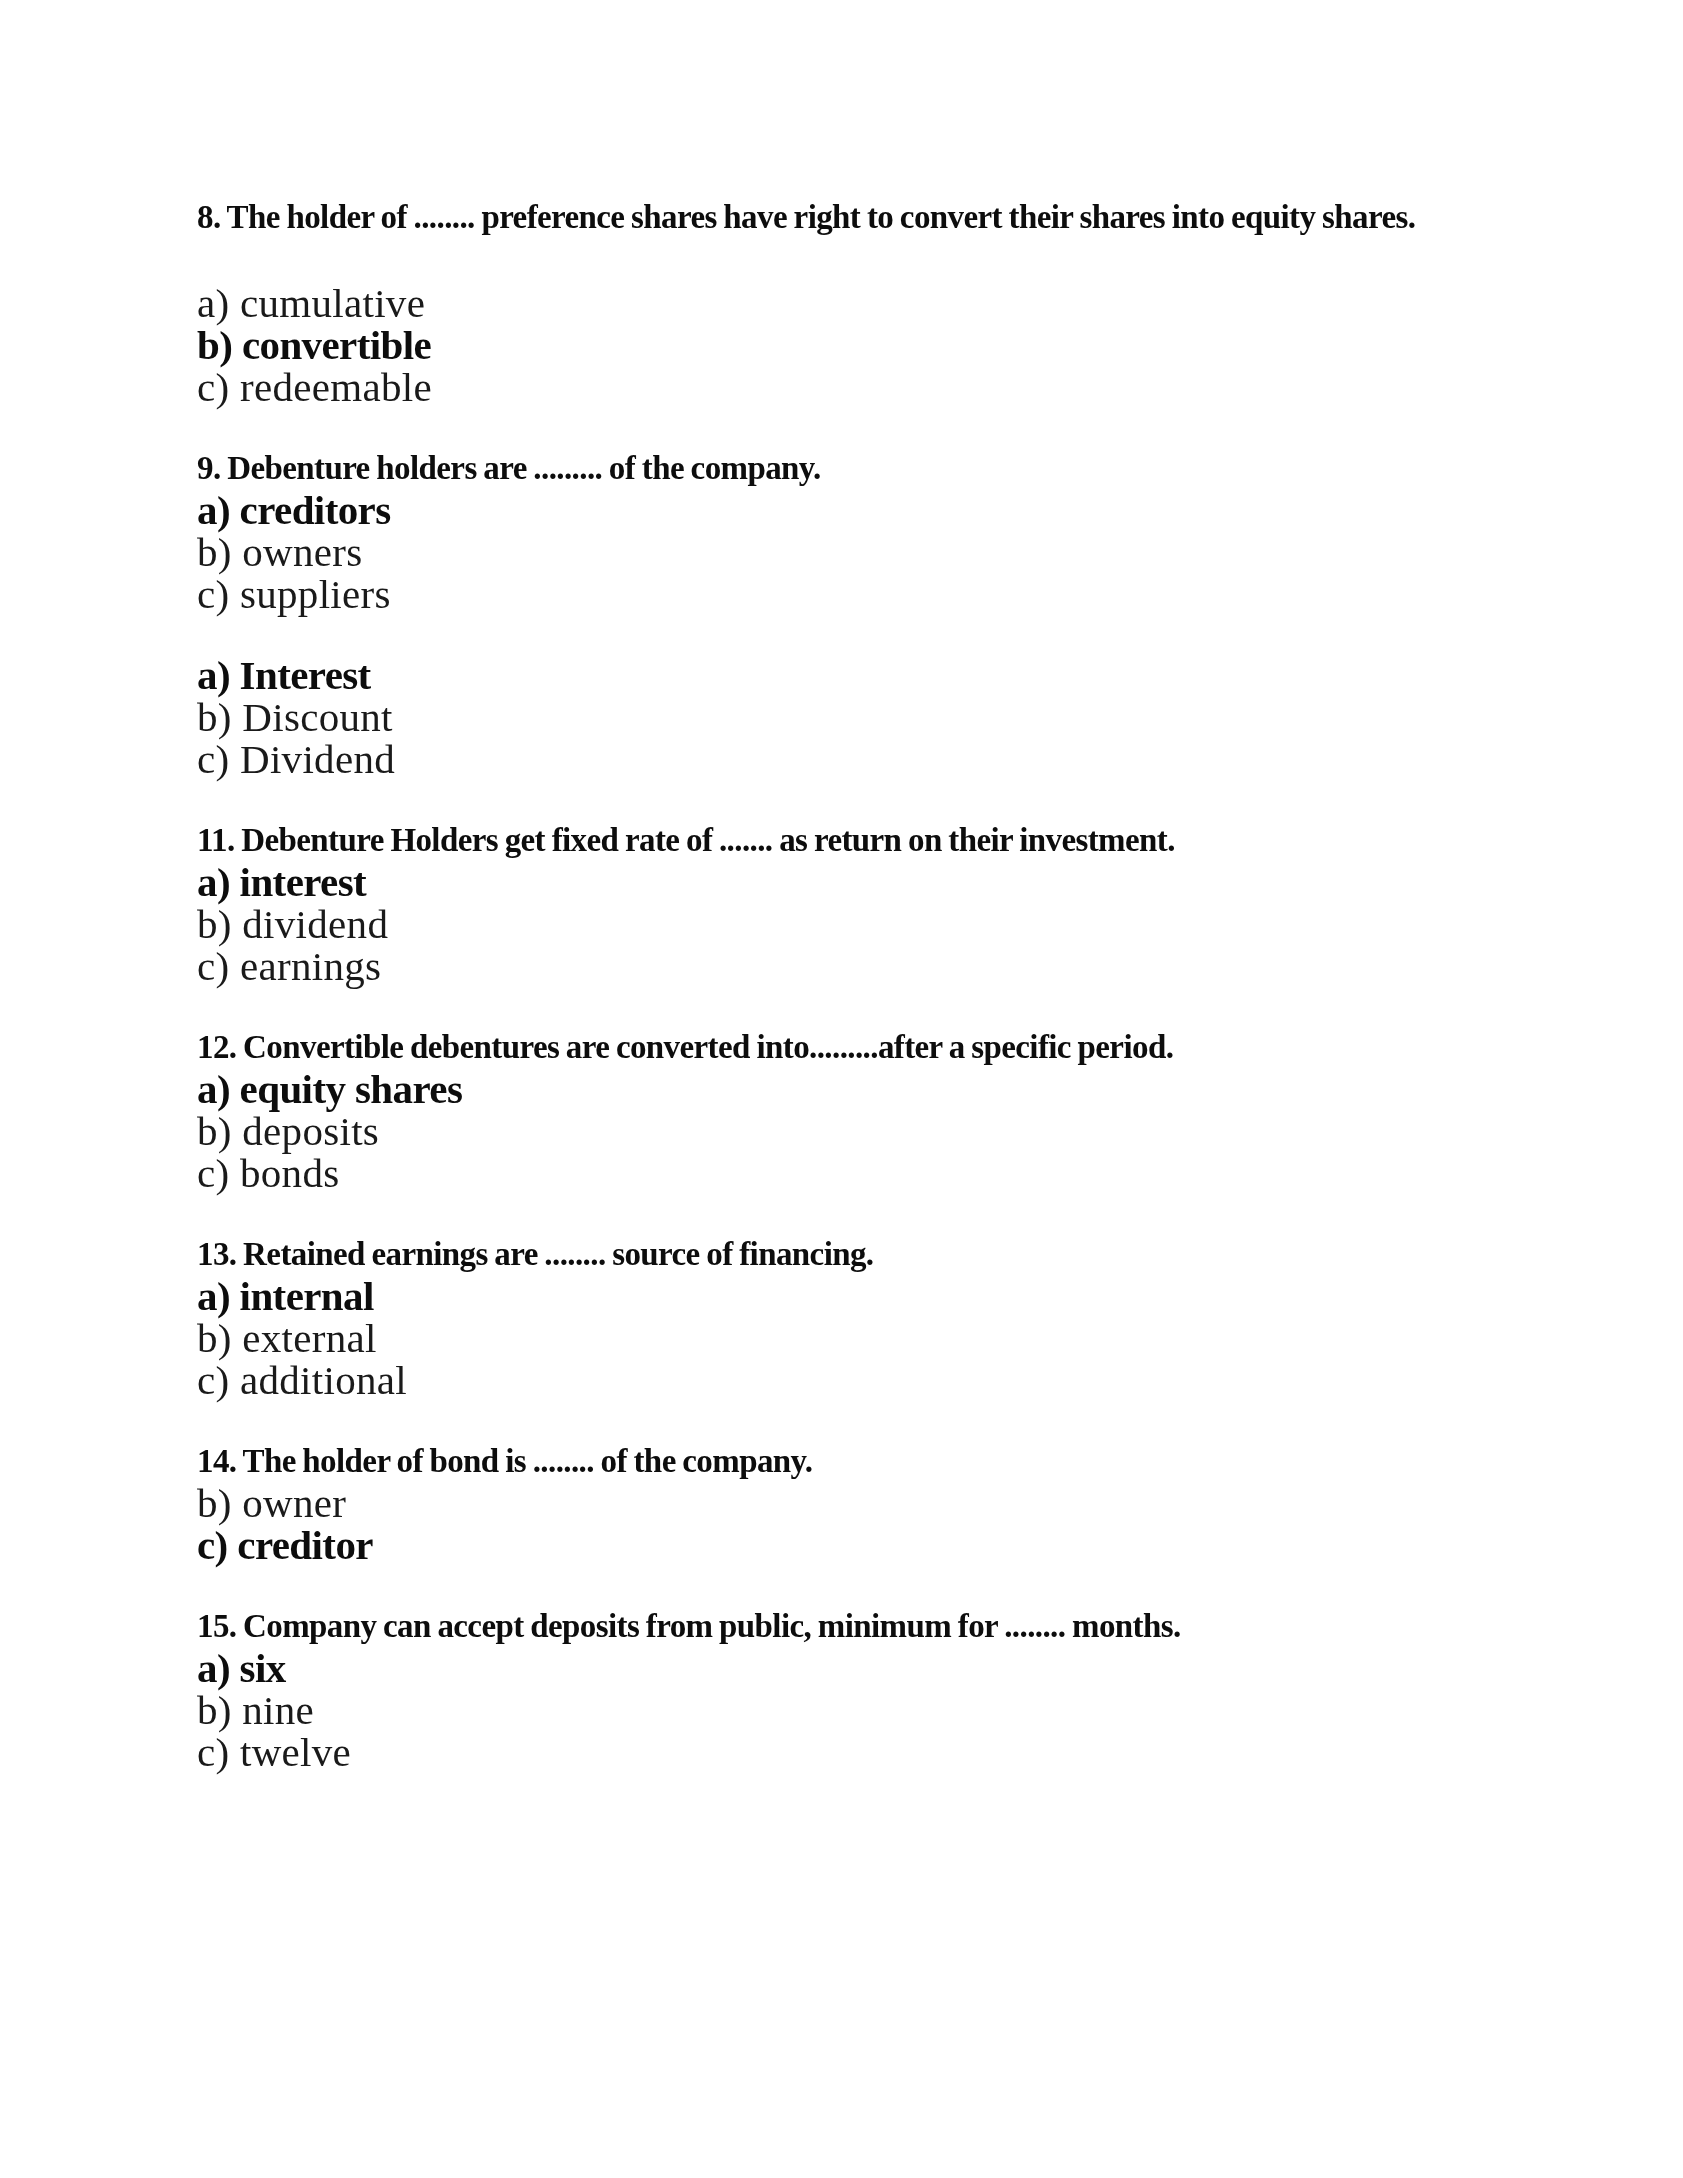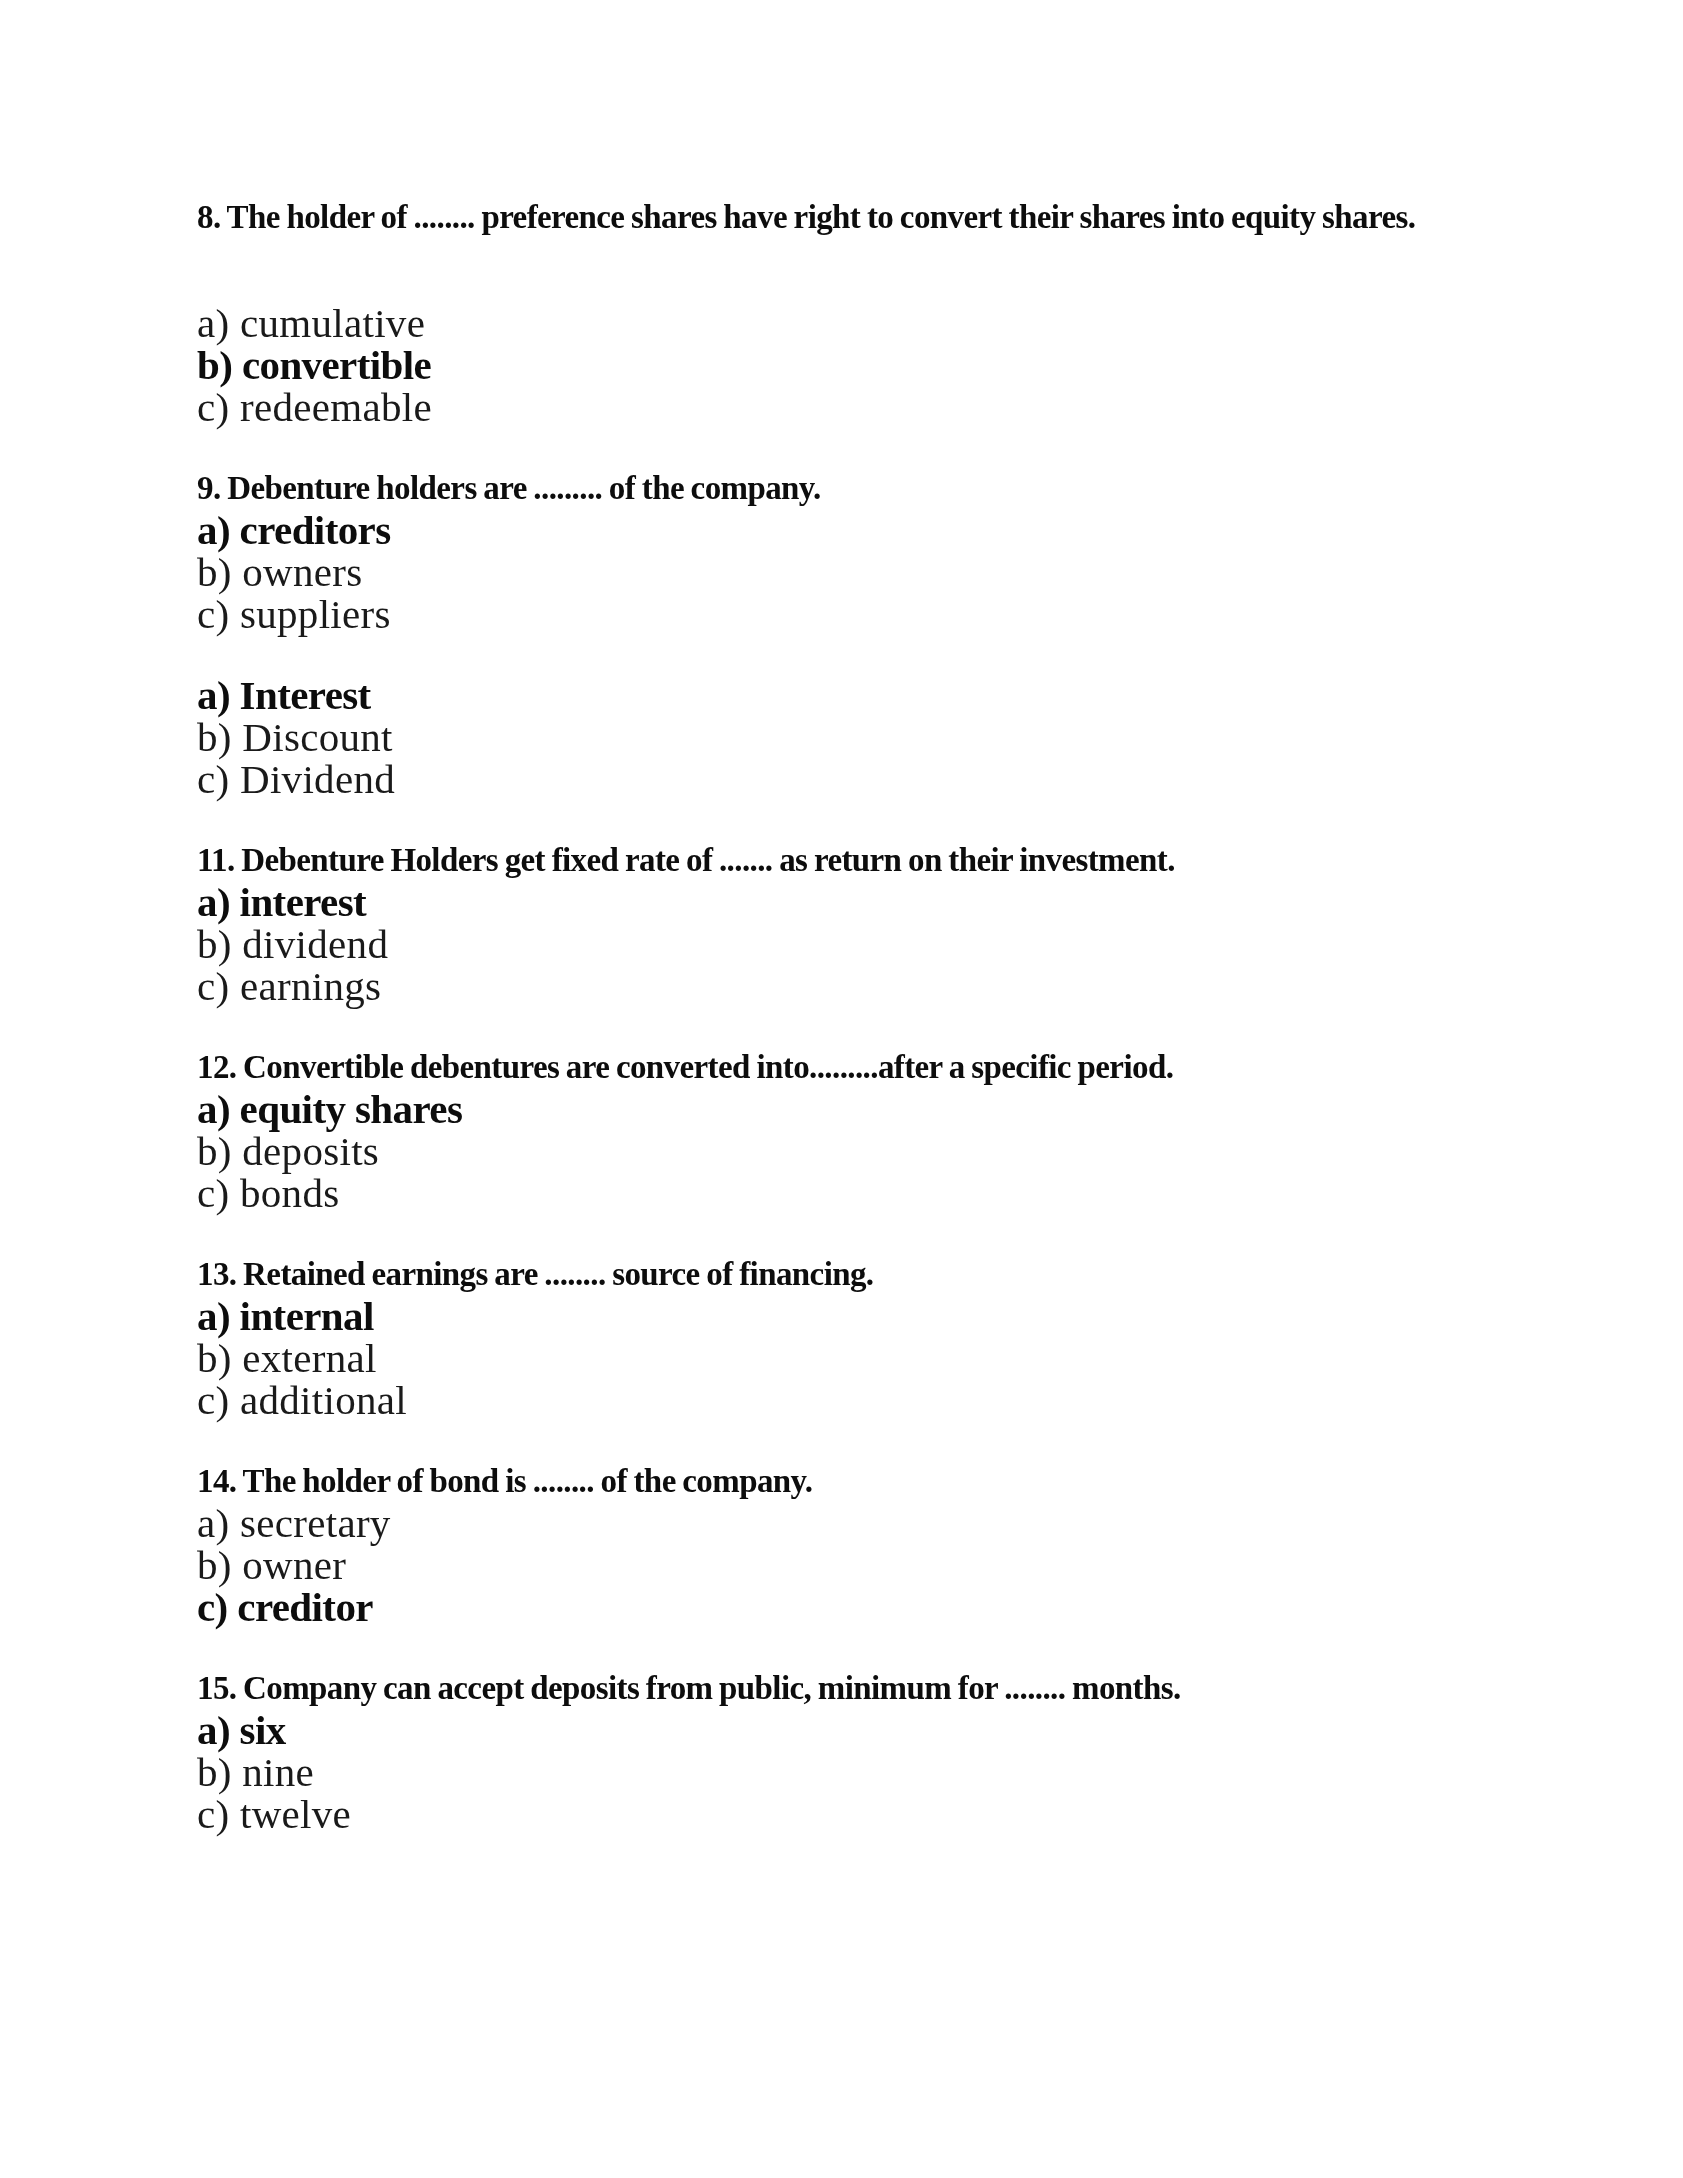--- a/index.html
+++ b/index.html
@@ -27,21 +27,21 @@
   .q-title {
     font-weight: bold;
     font-size: 33px;
     line-height: 42px;
     letter-spacing: -0.6px;
     word-spacing: -1px;
     margin: 0;
     color: #0d0d0d;
   }
   .q-title.spaced {
-    margin-bottom: 64px;
+    margin-bottom: 44px;
     font-family: Liberation Serif, serif;
   }
   .options {
     list-style: none;
     margin: 0;
     padding: 0;
   }
   .option {
     font-size: 41px;
     line-height: 42px;
@@ -109,21 +109,20 @@
     <ul class="options">
       <li class="option correct">a) internal</li>
       <li class="option">b) external</li>
       <li class="option">c) additional</li>
     </ul>
   </div>
 
   <div class="question">
     <p class="q-title">14. The holder of bond is ........ of the company.</p>
     <ul class="options">
-      <li class="option">a) secretary</li>
       <li class="option">b) owner</li>
       <li class="option correct">c) creditor</li>
     </ul>
   </div>
 
   <div class="question">
     <p class="q-title">15. Company can accept deposits from public, minimum for ........ months.</p>
     <ul class="options">
       <li class="option correct">a) six</li>
       <li class="option">b) nine</li>

